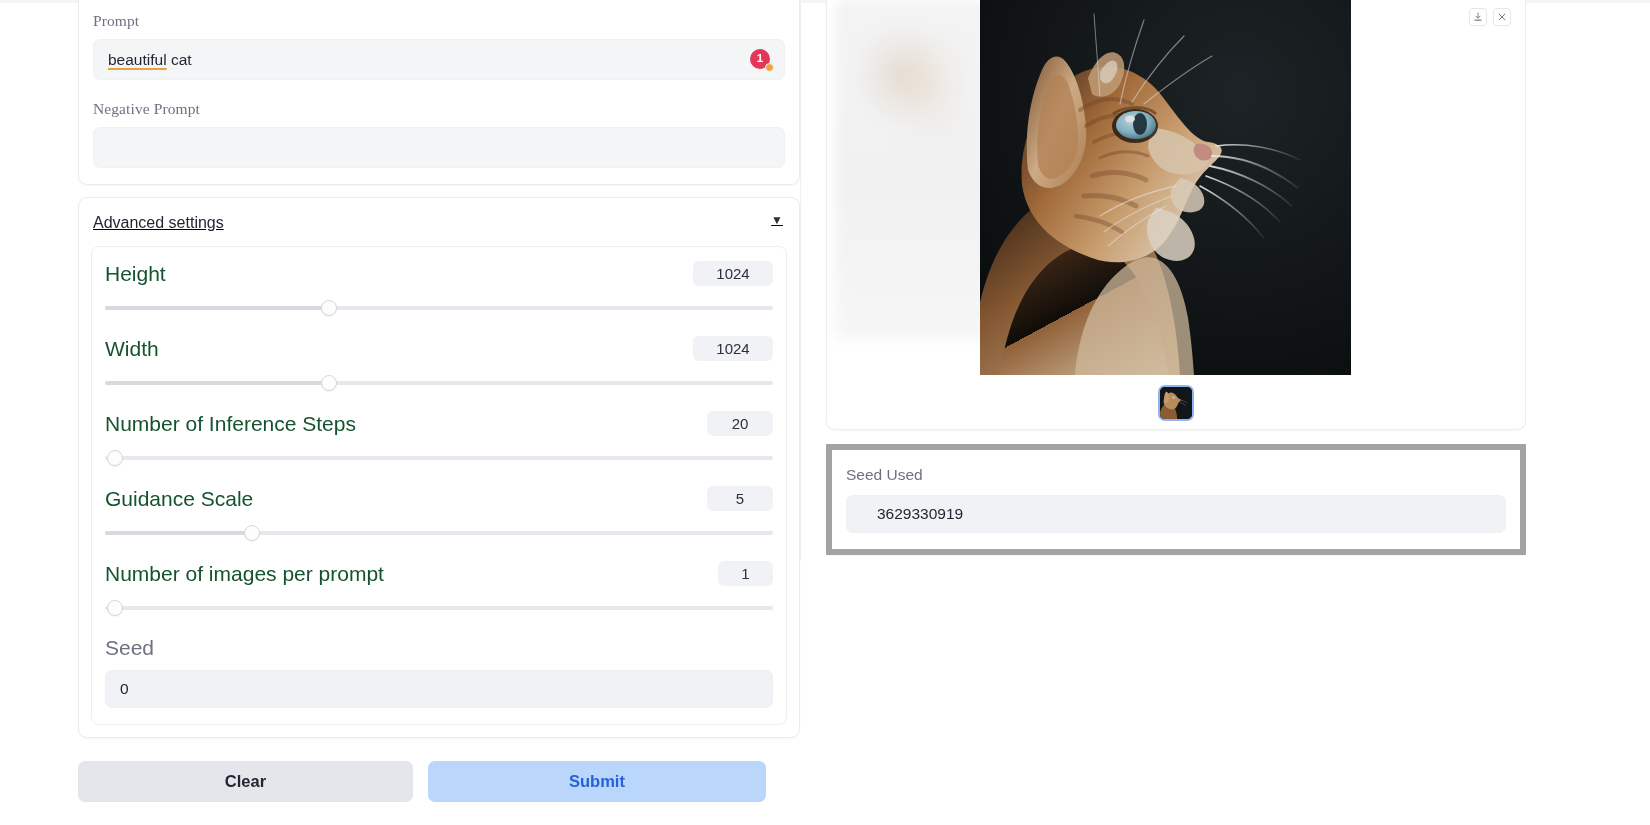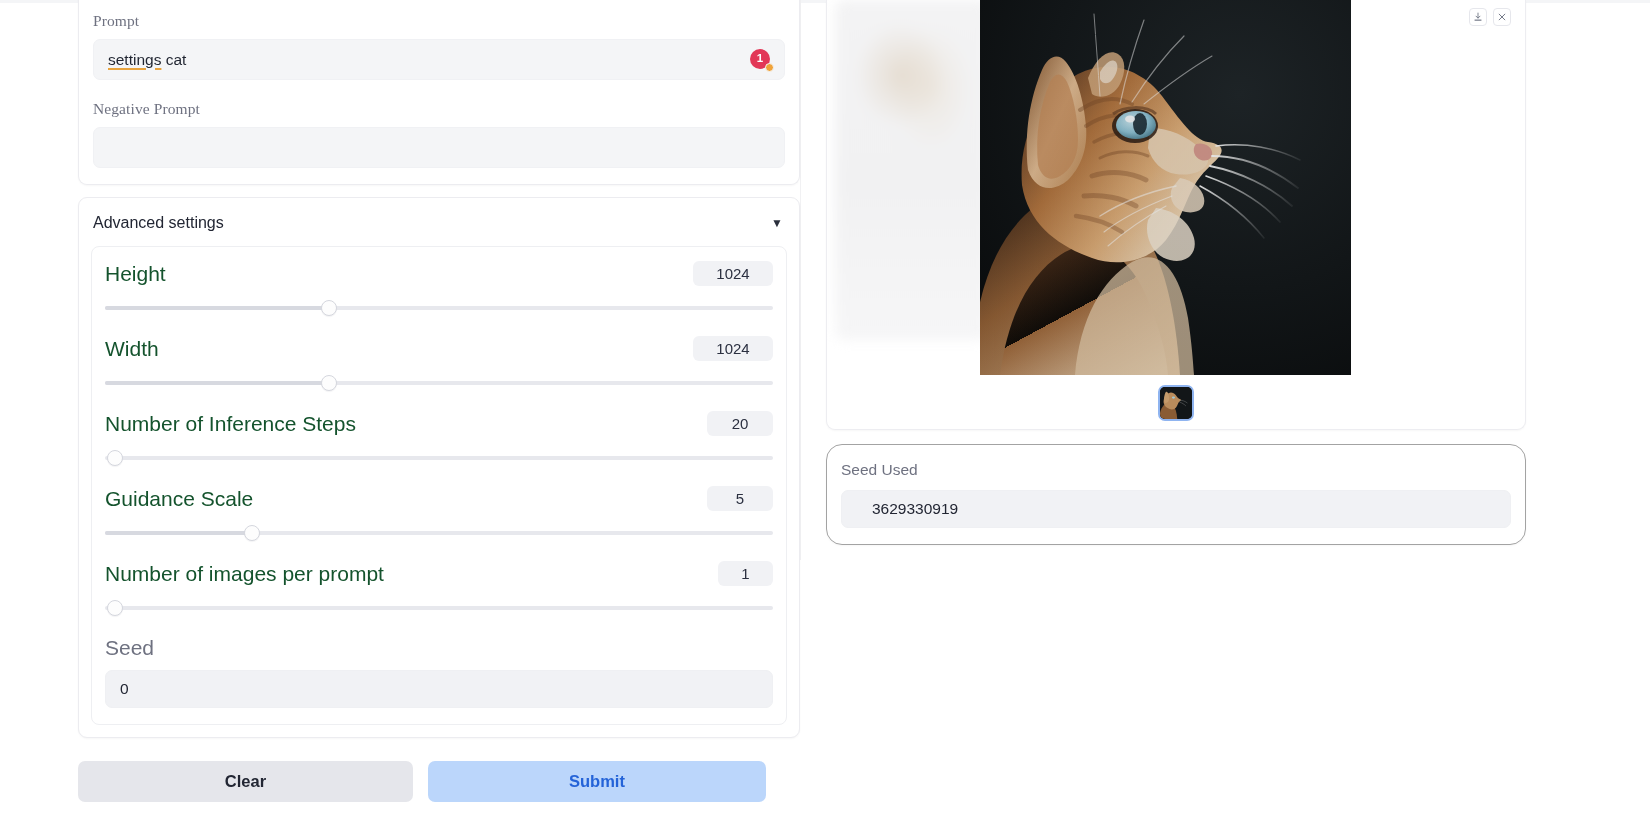--- a/index.html
+++ b/index.html
@@ -79,22 +79,23 @@
   .badge-dot {
     position: absolute; right: -2px; bottom: -1px;
     width: 9px; height: 9px; border-radius: 50%;
     background: #f0a33a;
     border: 1.5px solid #f4f5f7;
   }
 
   
   .adv-card { padding: 0; }
   .adv-header {
-    display: flex; align-items: center; justify-content: space-between;
+    display: flex; justify-content: space-between;
     padding: 16px 16px 14px 14px;
+    text-decoration: underline;
   }
   .adv-title { font-size: 16px; color: #222633; }
   .caret {
     font-size: 12px; color: #2a2f3c; line-height: 1;
   }
   .adv-body {
     border: 1px solid #eeeff2;
     border-radius: 8px;
     margin: 0 12px 12px 12px;
     padding: 14px 13px 16px 13px;
@@ -239,22 +240,22 @@
     width: 36px; height: 36px;
     border-radius: 7px;
     border: 2px solid #8fb4f0;
     overflow: hidden;
     background: #0f1113;
     cursor: pointer;
   }
 
   .seed-card {
     background: #ffffff;
-    border: 1px solid #a3a3a3;
-    border-radius: 16px;
+    border: 6px solid #a3a3a3;
+    border-radius: 1px;
     box-shadow: 0 1px 2px rgba(16,24,40,0.035);
     padding: 16px 14px 16px 14px;
   }
   .seed-used-label { font-size: 15.5px; color: #6e7180; margin-bottom: 11px; display:block; }
   .seed-used-value {
     background: #f1f2f5;
     border: 1px solid #eff0f3;
     border-radius: 7px;
     height: 38px;
     display: flex; align-items: center;
@@ -277,21 +278,21 @@
 
 <div class="app">
   <div class="top-strip"></div>
   <div class="col-divider"></div>
 
   <div class="left-col">
 
     <div class="card prompt-card">
       <span class="field-label">Prompt</span>
       <div class="textbox">
-        <span class="prompt-value"><span class="spell-underline">settings</span><span> cat</span></span>
+        <span class="prompt-value"><span class="spell-underline">beautiful</span><span> cat</span></span>
         <span class="badge-wrap">
           <span class="badge">1</span>
           <span class="badge-dot"></span>
         </span>
       </div>
 
       <span class="field-label" style="margin-top:20px;">Negative Prompt</span>
       <div class="textbox tall">
         <span></span>
       </div>

